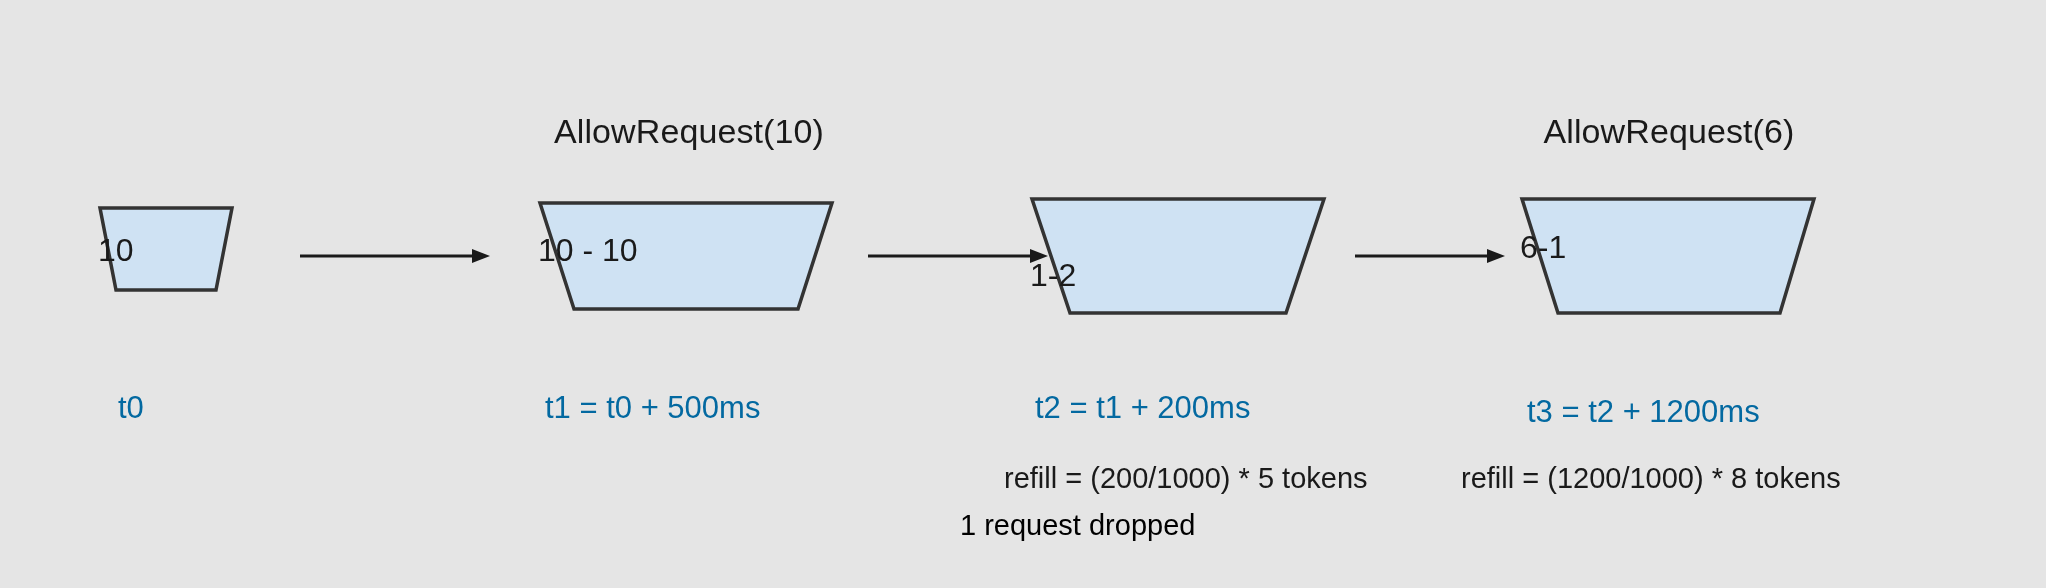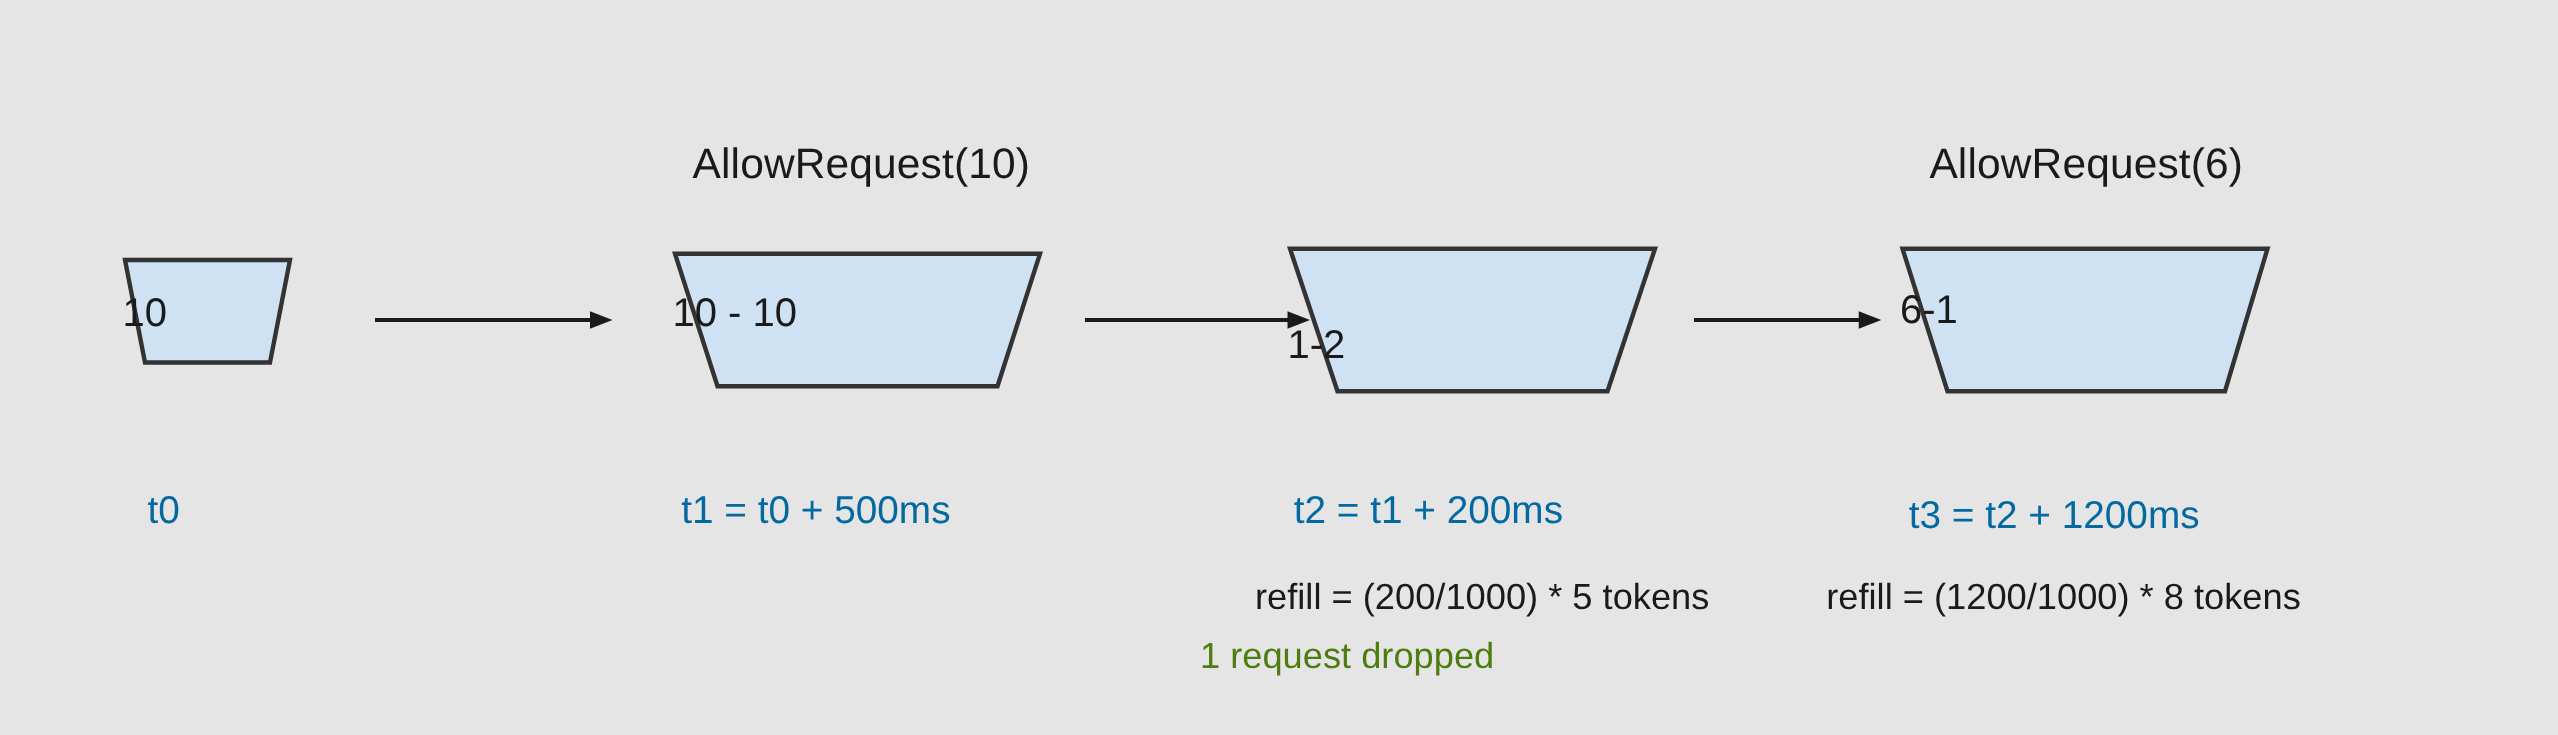--- a/index.html
+++ b/index.html
@@ -35,21 +35,21 @@
     color: #0369a1;
     white-space: nowrap;
   }
   .note-line {
     position: absolute;
     font-size: 29px;
     color: #1a1a1a;
     white-space: nowrap;
   }
   .note-line.dropped {
-    color: #4d7c0f;
+    color: #000000;
     text-align: center;
   }
 
   
   .bucket {
     position: absolute;
   }
   .bucket svg {
     display: block;
     overflow: visible;

